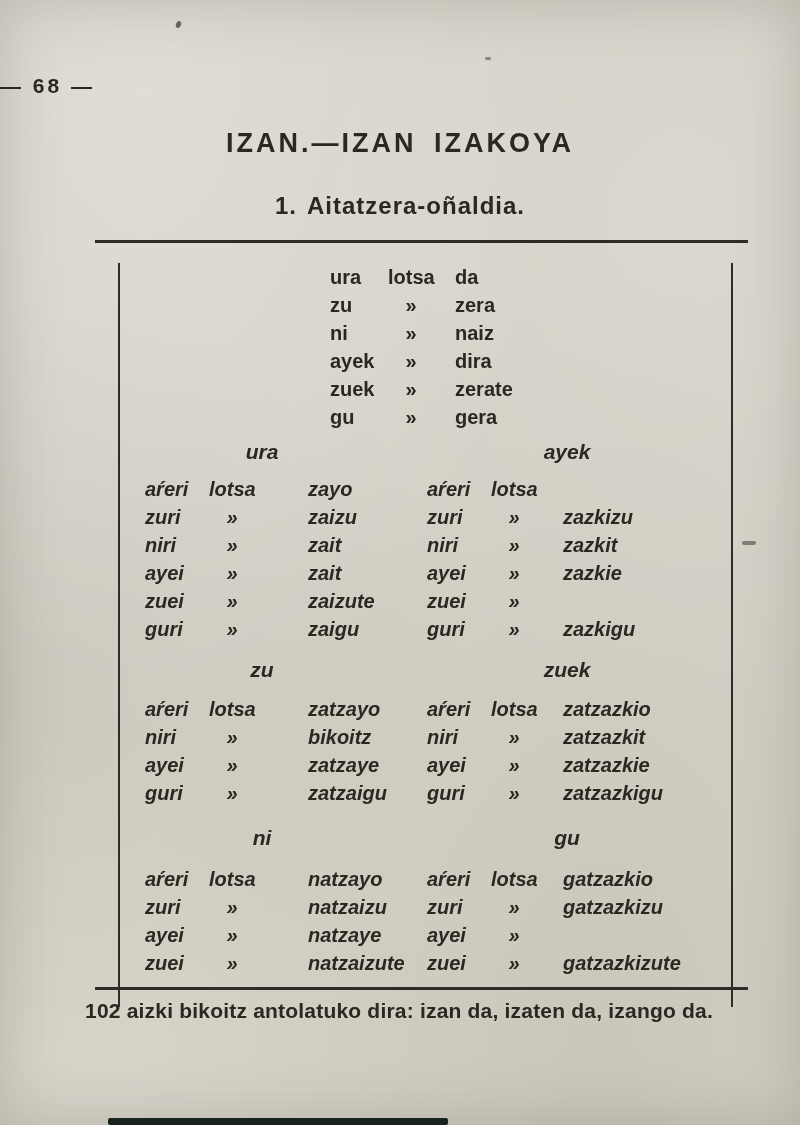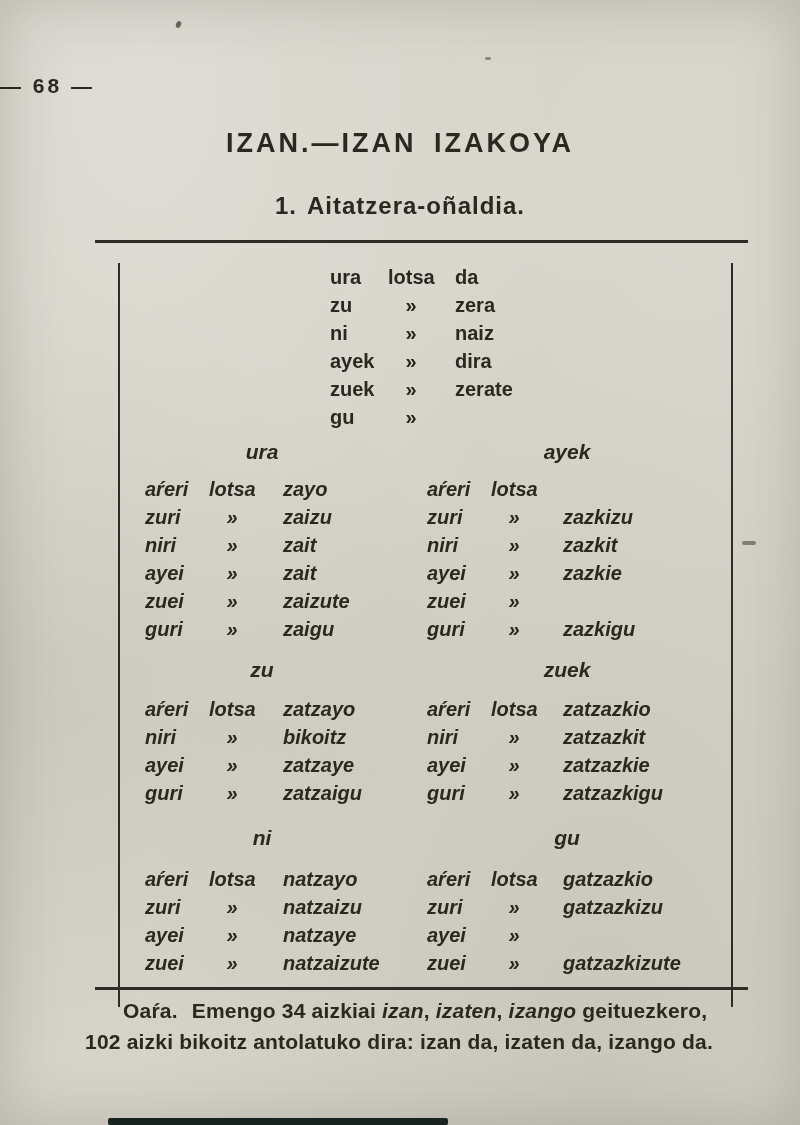--- a/index.html
+++ b/index.html
@@ -73,21 +73,21 @@
   .rows2{margin-top:12px;}
   .labels3{margin-top:18px;}
   .rows3{margin-top:14px;}
   .prow{
     display:grid;height:28px;line-height:28px;
     grid-template-columns:25px 64px 46px 28px 120px 24px 64px 46px 26px 1fr;
     font-style:italic;
   }
   .pa{grid-column:2;}
   .pb{grid-column:3;text-align:center;}
-  .pc{grid-column:5;}
+  .pc{grid-column:5;margin-left:25px;}
   .pd{grid-column:7;}
   .pe{grid-column:8;text-align:center;}
   .pf{grid-column:10;}
   .footnote{
     position:absolute;top:995px;left:85px;width:662px;
     font-size:21px;font-weight:bold;line-height:31px;
     letter-spacing:0.2px;
   }
   .fn-line1{text-indent:38px;}
   .fn-line2{text-indent:0;}
@@ -154,20 +154,21 @@
           <span class="ic3">dira</span>
         </div>
         <div class="irow">
           <span class="ic1">zuek</span>
           <span class="ic2">»</span>
           <span class="ic3">zerate</span>
         </div>
         <div class="irow">
           <span class="ic1">gu</span>
           <span class="ic2">»</span>
+          <span class="ic3">gera</span>
         </div>
       </div>
 
       <div class="labels labels1">
         <span class="lbl lleft">ura</span>
         <span class="lbl lright">ayek</span>
       </div>
 
       <div class="rows1">
         <div class="prow">
@@ -294,19 +295,16 @@
           <span class="pd">zuei</span>
           <span class="pe">»</span>
           <span class="pf">gatzazkizute</span>
         </div>
       </div>
 
     </div>
   </div>
 
   <div class="footnote">
-    <div class="fn-line1">
-      <span class="fn-lead">Oaŕa.</span><span>Emengo 34 aizkiai </span><span class="fn-it">izan</span><span>, </span><span class="fn-it">izaten</span><span>, </span><span class="fn-it">izango</span><span> geituezkero,</span>
-    </div>
     <div class="fn-line2">102 aizki bikoitz antolatuko dira:  izan da, izaten da,  izango da.</div>
   </div>
 
 </div>
 
 </body></html>

